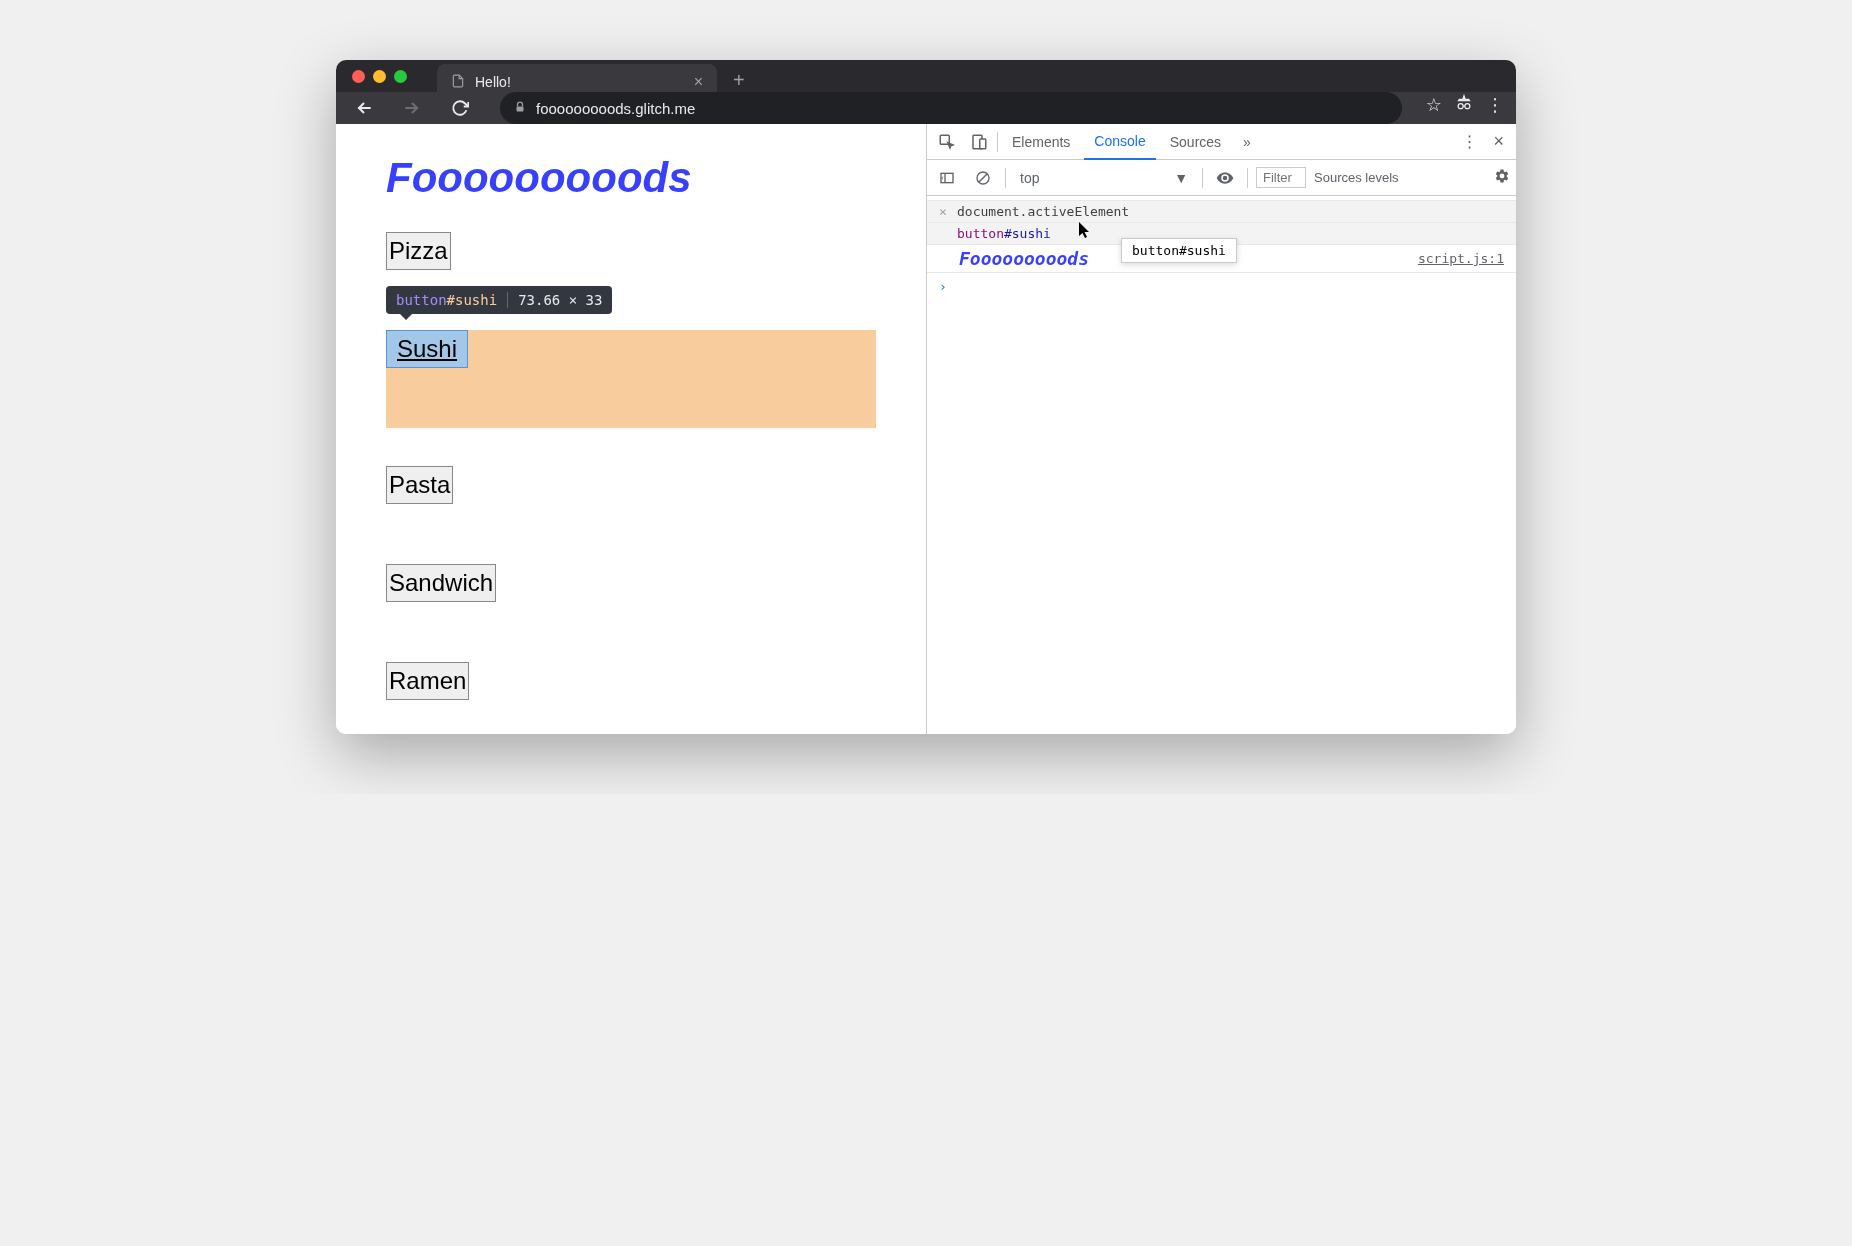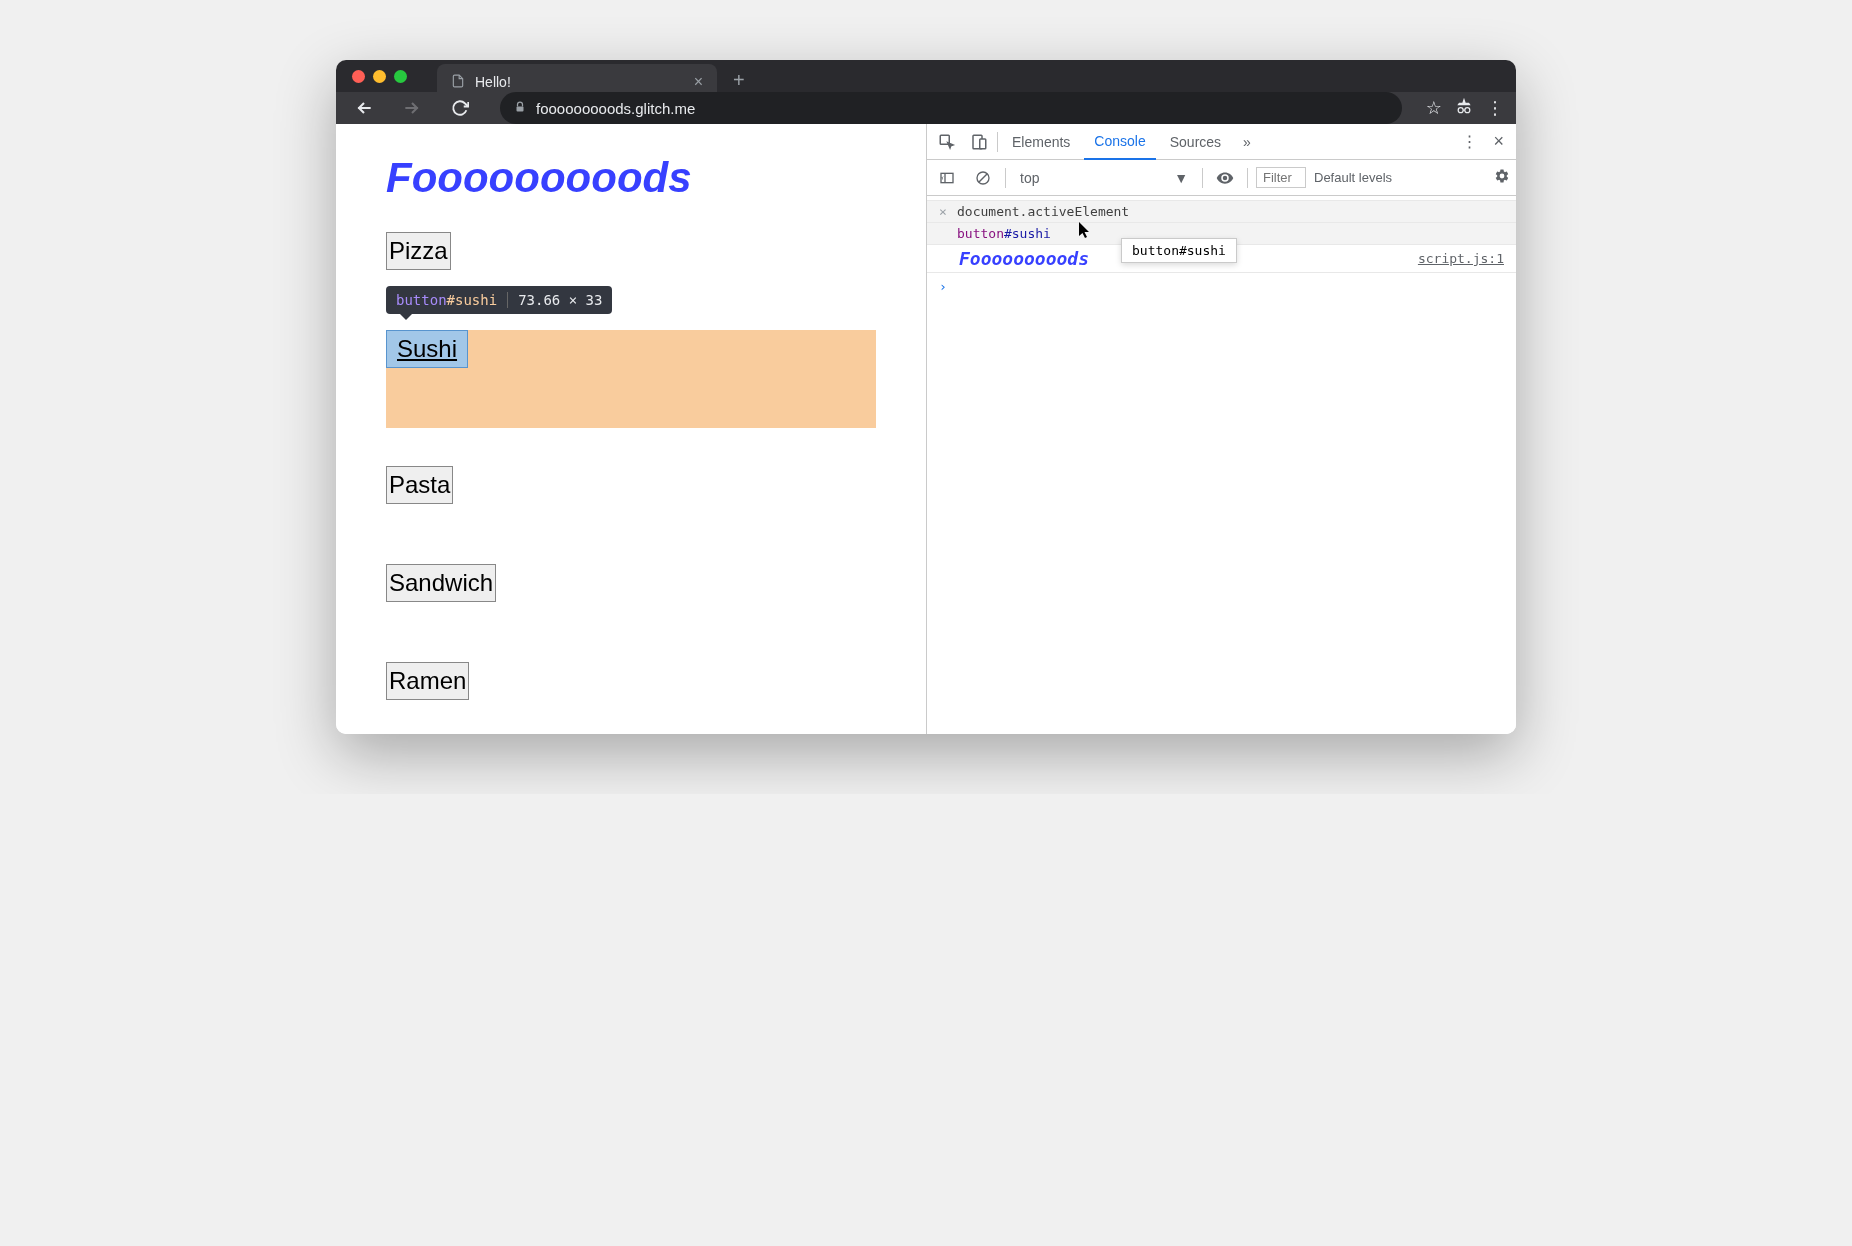--- a/index.html
+++ b/index.html
@@ -69,21 +69,21 @@
     .new-tab {
       color: #9aa0a6;
       font-size: 20px;
       margin-left: 16px;
       margin-top: 8px;
     }
     .toolbar {
       background: #3a3a3e;
       height: 32px;
       display: flex;
-      align-items: center;
+      align-items: flex-start;
       padding: 0 12px;
       gap: 16px;
     }
     .nav-btn {
       color: #e8eaed;
       width: 32px;
       height: 32px;
       display: flex;
       align-items: center;
       justify-content: center;
@@ -490,21 +490,21 @@
           <span>▼</span>
         </div>
         <div class="divider-v"></div>
         <div class="dt-icon-btn">
           <svg width="18" height="18" viewBox="0 0 24 24" fill="currentColor">
               <path d="M12 4.5C7 4.5 2.73 7.61 1 12c1.73 4.39 6 7.5 11 7.5s9.27-3.11 11-7.5c-1.73-4.39-6-7.5-11-7.5zM12 17a5 5 0 110-10 5 5 0 010 10zm0-8a3 3 0 100 6 3 3 0 000-6z"></path>
             </svg>
         </div>
         <div class="divider-v"></div>
         <input class="dt-filter-input" placeholder="Filter" style="">
-        <span class="dt-levels">Default levels</span>
+        <span class="dt-levels">Sources levels</span>
         <span class="dt-gear">
           <svg width="16" height="16" viewBox="0 0 24 24" fill="currentColor">
               <path d="M19.14 12.94c.04-.3.06-.61.06-.94 0-.32-.02-.64-.07-.94l2.03-1.58a.5.5 0 00.12-.61l-1.92-3.32a.5.5 0 00-.59-.22l-2.39.96c-.5-.38-1.03-.7-1.62-.94l-.36-2.54a.5.5 0 00-.5-.42h-3.84a.5.5 0 00-.5.42l-.36 2.54c-.59.24-1.13.57-1.62.94l-2.39-.96a.5.5 0 00-.59.22L2.68 8.87a.5.5 0 00.12.61l2.03 1.58c-.05.3-.09.63-.09.94s.02.64.07.94l-2.03 1.58a.5.5 0 00-.12.61l1.92 3.32c.12.22.37.29.59.22l2.39-.96c.5.38 1.03.7 1.62.94l.36 2.54a.5.5 0 00.5.42h3.84a.5.5 0 00.5-.42l.36-2.54c.59-.24 1.13-.56 1.62-.94l2.39.96c.22.08.47 0 .59-.22l1.92-3.32a.5.5 0 00-.12-.61l-2.01-1.58zM12 15.6a3.6 3.6 0 110-7.2 3.6 3.6 0 010 7.2z"></path>
             </svg>
         </span>
       </div>
 
       <div class="console-output">
         <div class="console-row eager">
           <span class="row-marker">×</span>

